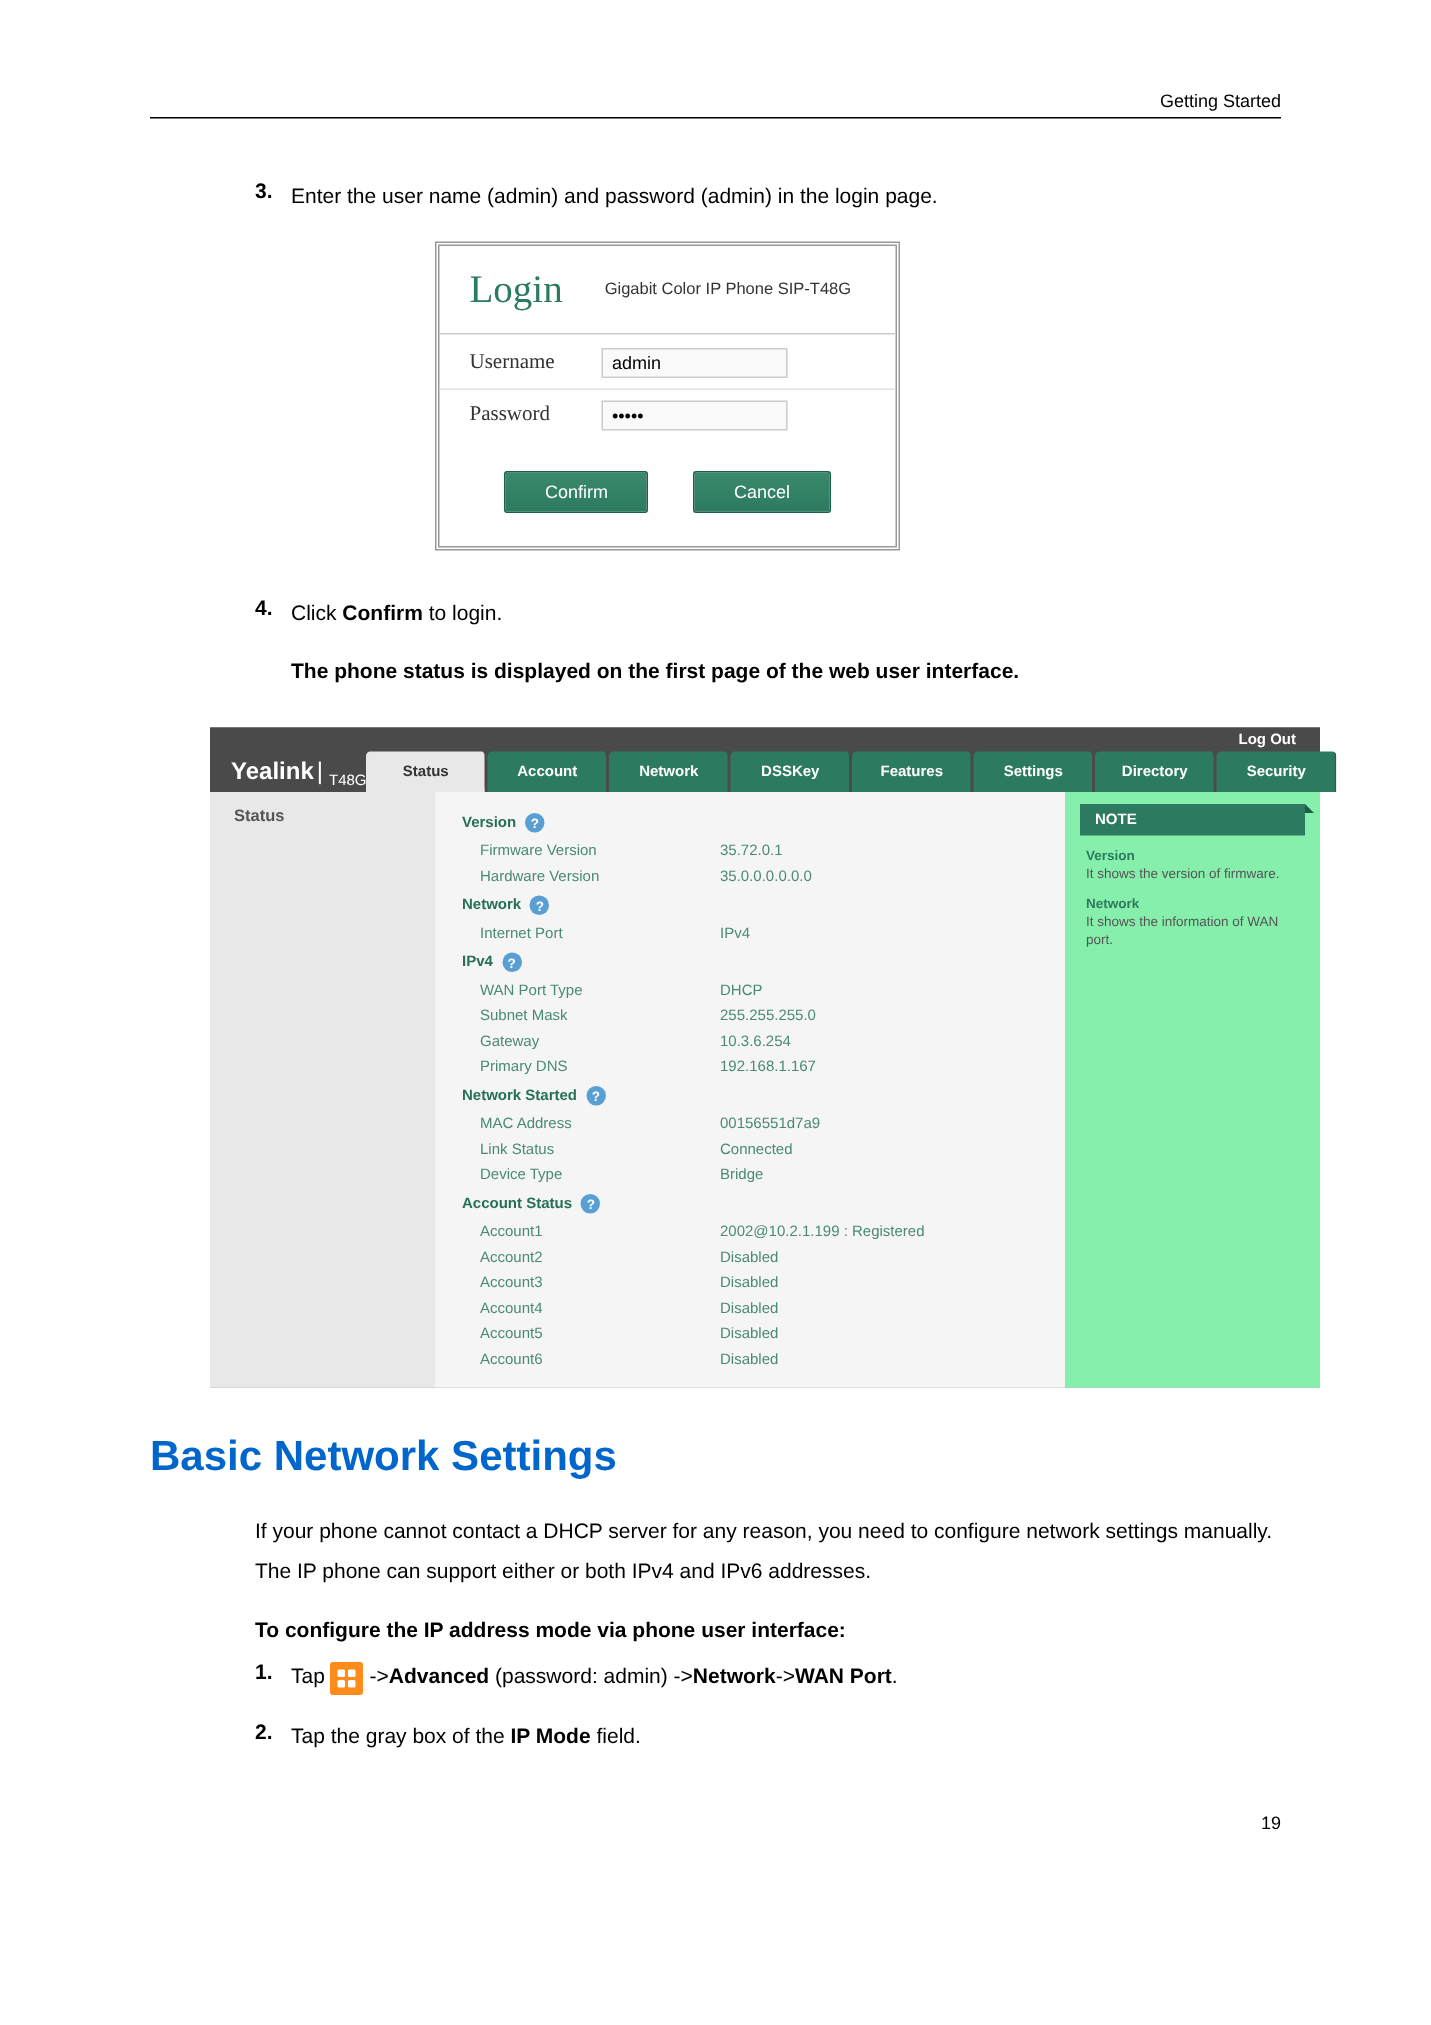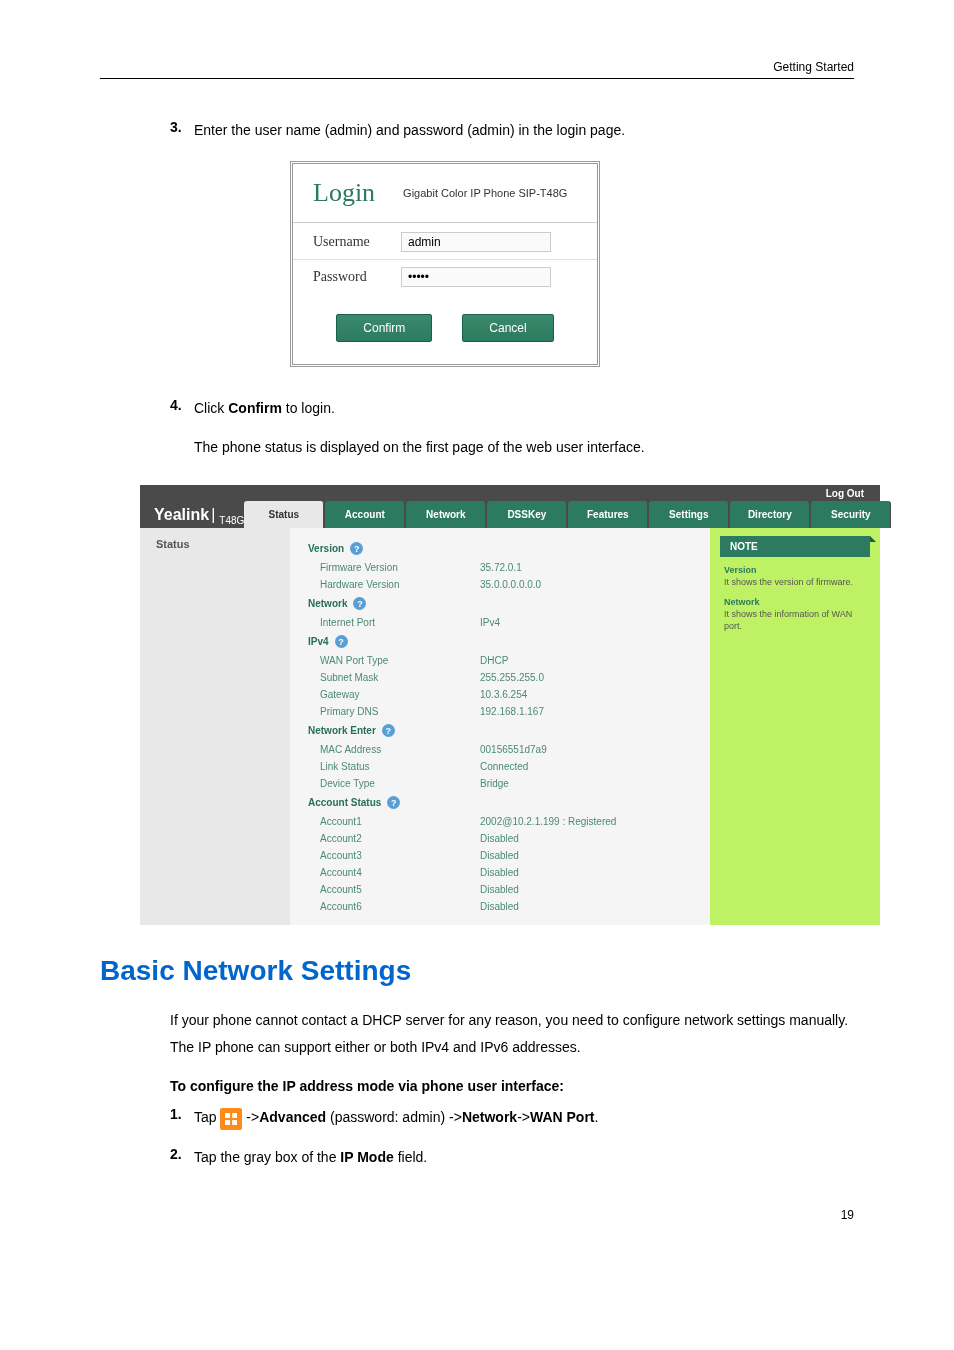--- a/index.html
+++ b/index.html
@@ -4,50 +4,50 @@
   <style>
     * { margin: 0; padding: 0; box-sizing: border-box; }
     body { font-family: Arial, Helvetica, sans-serif; background: #fff; width: 954px; }
     .page { padding: 60px 100px 40px 100px; }
     .header-line { border-bottom: 1px solid #000; margin-bottom: 6px; }
     .header-text { text-align: right; font-size: 12px; padding-bottom: 4px; }
     .main-content { margin-top: 40px; padding-left: 70px; }
     .step { display: flex; margin-bottom: 16px; font-size: 14px; }
     .step-num { font-weight: bold; width: 24px; flex-shrink: 0; }
     .step-text { line-height: 1.6; }
-    .indented-text { margin-left: 24px; margin-bottom: 27px; font-size: 14px; line-height: 1.6; }
+    .indented-text { margin-left: 24px; margin-bottom: 27px; font-size: 14px; line-height: 1.6; font-weight: bold; }
     
     
     .login-dialog { border: 3px double #999; width: 310px; margin: 20px auto 30px 120px; background: #fff; }
     .login-header { display: flex; align-items: center; padding: 14px 20px; border-bottom: 1px solid #ccc; }
     .login-title { font-family: Georgia, serif; font-size: 26px; color: #2c7a5f; margin-right: 28px; }
     .login-subtitle { font-size: 11px; color: #333; }
     .login-body { padding: 4px 0; }
     .login-row { display: flex; align-items: center; padding: 5px 20px; }
     .login-label { font-family: Georgia, serif; font-size: 14px; color: #333; width: 88px; }
-    .login-input { border: 1px solid #ccc; padding: 2px 6px; font-size: 12px; width: 150px; background: #fafafa; }
+    .login-input { border: 1px solid #ccc; padding: 2px 6px; font-size: 12px; width: 124px; background: #fafafa; }
     .login-divider { border-top: 1px solid #e0e0e0; margin: 2px 0; }
     .login-buttons { display: flex; justify-content: center; gap: 30px; padding: 18px 0 22px; }
     .login-btn { background: linear-gradient(#3a8a6d,#2c7a5f); color: #fff; border: 1px solid #1a6048; padding: 6px 26px; font-size: 12px; cursor: pointer; border-radius: 2px; }
     
     
     .yealink-panel { width: 740px; margin: 16px 0 20px -30px; background: #4a4a4a; font-size: 10px; }
     .yp-top { background: #4a4a4a; height: 16px; display: flex; justify-content: flex-end; align-items: center; padding-right: 16px; }
     .yp-logout { color: #fff; font-weight: bold; font-size: 10px; }
     .yp-header { display: flex; background: #4a4a4a; }
     .yp-logo { width: 150px; color: #fff; display: flex; align-items: center; font-size: 16px; font-weight: bold; padding-left: 14px; }
     .yp-logo-small { font-size: 10px; margin-left: 2px; font-weight: normal; margin-top: 12px; }
     .yp-tabs { display: flex; flex: 1; }
     .yp-tab { background: #2c7a5f; color: #fff; padding: 8px 0; width: 80px; text-align: center; font-size: 10px; font-weight: bold; border-right: 1px solid #4a4a4a; border-top-left-radius: 3px; border-top-right-radius: 3px; margin-right: 1px; }
     .yp-tab.active { background: #e8e8e8; color: #333; }
     .yp-body { display: flex; background: #e8e8e8; }
     .yp-sidebar { width: 150px; background: #e8e8e8; }
     .yp-side-item { padding: 10px 16px; font-size: 11px; color: #555; font-weight: bold; }
     .yp-main { flex: 1; background: #f5f5f5; padding: 10px 0 10px 0; }
-    .yp-note { width: 170px; background: #bef264; padding: 8px 10px; }
+    .yp-note { width: 170px; background: #86efac; padding: 8px 10px; }
     .yp-note-header { background: #2c7a5f; color: #fff; padding: 5px 10px; font-weight: bold; font-size: 10px; position: relative; }
     .yp-note-header:after { content: ''; position: absolute; right: -6px; top: 0; border-left: 6px solid #1f5a44; border-top: 6px solid transparent; }
     .yp-note-body { padding: 8px 4px; font-size: 9px; }
     .yp-note-title { color: #2c7a5f; font-weight: bold; margin-bottom: 2px; }
     .yp-note-text { color: #555; margin-bottom: 8px; line-height: 1.3; }
     .yp-section { color: #267056; font-weight: bold; padding: 4px 18px; display: flex; align-items: center; gap: 6px; }
     .yp-help-icon { display: inline-flex; width: 13px; height: 13px; background: #5a9fd4; color: #fff; border-radius: 50%; align-items: center; justify-content: center; font-size: 9px; font-weight: bold; }
     .yp-row { display: flex; padding: 3px 18px 3px 30px; }
     .yp-row-label { width: 160px; color: #4a8a72; font-size: 10px; }
     .yp-row-value { color: #4a8a72; font-size: 10px; }
@@ -165,21 +165,21 @@
             </div>
             <div class="yp-row">
               <div class="yp-row-label">Gateway</div>
               <div class="yp-row-value">10.3.6.254</div>
             </div>
             <div class="yp-row">
               <div class="yp-row-label">Primary DNS</div>
               <div class="yp-row-value">192.168.1.167</div>
             </div>
             <div class="yp-section">
-              <span>Network Enter</span>
+              <span>Network Started</span>
               <span class="yp-help-icon">?</span>
             </div>
             <div class="yp-row">
               <div class="yp-row-label">MAC Address</div>
               <div class="yp-row-value">00156551d7a9</div>
             </div>
             <div class="yp-row">
               <div class="yp-row-label">Link Status</div>
               <div class="yp-row-value">Connected</div>
             </div>

